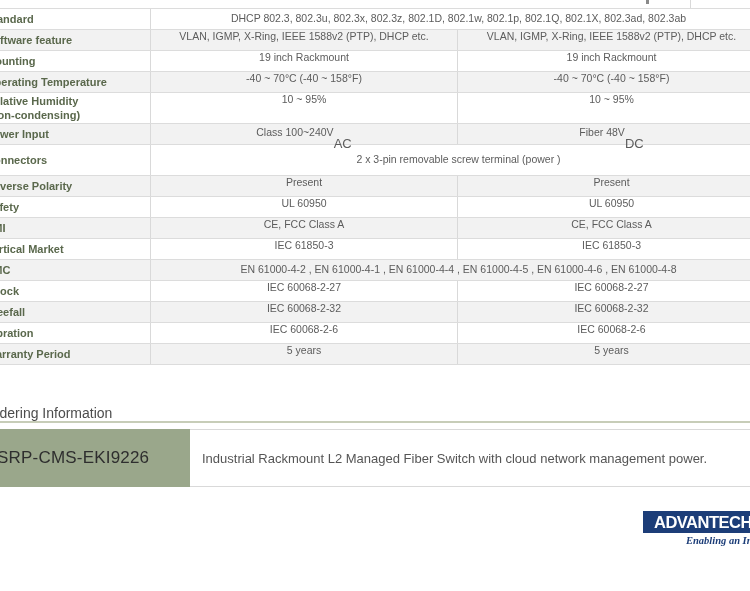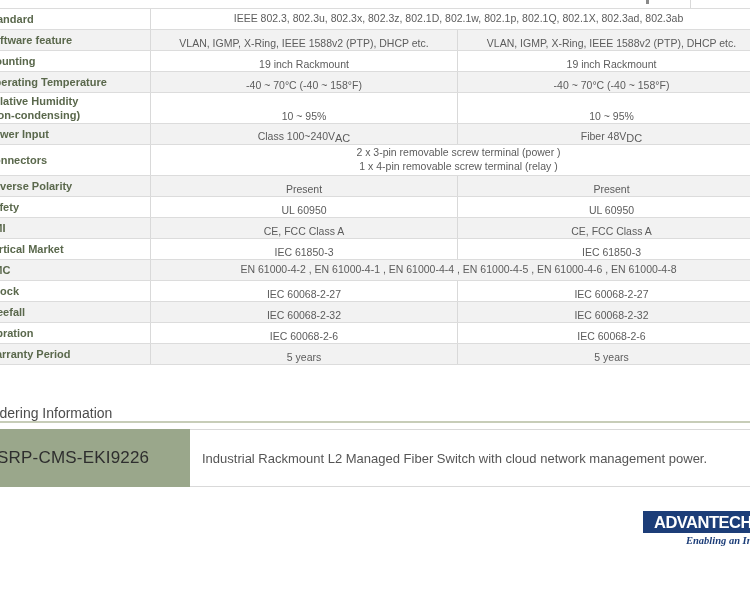--- a/index.html
+++ b/index.html
@@ -20,29 +20,29 @@
   .row.shade{background:#f2f2f2;}
   .row.tall{height:30px;}
   .cell-label{
     width:167px;box-sizing:border-box;padding:0 4px 0 2px;
     display:flex;flex-direction:column;justify-content:center;
     font-weight:bold;font-size:11px;line-height:1.3;color:var(--label-green,#5a684c);
     border-right:1px solid #d9d9d9;
   }
   .cell-val{
     width:307px;box-sizing:border-box;
-    display:flex;flex-direction:column;justify-content:flex-end;align-items:center;
+    display:flex;flex-direction:column;justify-content:flex-start;align-items:center;
     font-size:10.5px;color:#5c5c5c;text-align:center;line-height:1.25;
   }
   .cell-val.first{border-right:1px solid #d9d9d9;}
   .cell-span{
     flex:1;display:flex;flex-direction:column;justify-content:center;align-items:center;
     font-size:10.5px;color:#5c5c5c;text-align:center;line-height:1.3;
   }
-  .vsub{font-size:11px;position:relative;top:2px;letter-spacing:0;margin-top:9px;}
+  .vsub{font-size:13px;position:relative;top:12px;letter-spacing:0;margin-top:9px;}
 
   
   .ordering-heading{position:absolute;left:0;top:405px;font-size:14px;color:#4c4c4c;white-space:nowrap;}
   .ordering-rule{position:absolute;left:0;top:421px;width:798px;height:2px;background:var(--rule-sage,#c7cdb8);}
   .order-box{position:absolute;left:0;top:429px;width:770px;height:58px;}
   .order-part{
     position:absolute;left:0;top:0;width:206px;height:58px;background:var(--sage,#9aa78b);
     display:flex;align-items:center;padding-left:13px;box-sizing:border-box;
     font-size:17px;color:#2e2e2e;letter-spacing:0.2px;white-space:nowrap;
   }
@@ -72,21 +72,21 @@
 
   <div class="top-frag-glyph"></div>
   <div class="top-frag-divider"></div>
 
   <div class="spec-table">
       <div class="row">
         <div class="cell-label">
           <div>Standard</div>
         </div>
         <div class="cell-span">
-          <div><span>IEEE 802.3, 802.3u, 802.3x, 802.3z, 802.1D, 802.1w, 802.1p, 802.1Q, 802.1X, 802.3ad, 802.3ab</span></div>
+          <div><span>DHCP 802.3, 802.3u, 802.3x, 802.3z, 802.1D, 802.1w, 802.1p, 802.1Q, 802.1X, 802.3ad, 802.3ab</span></div>
         </div>
       </div>
       <div class="row shade">
         <div class="cell-label">
           <div>Software feature</div>
         </div>
         <div class="cell-val first">
           <div><span>VLAN, IGMP, X-Ring, IEEE 1588v2 (PTP), DHCP etc.</span></div>
         </div>
         <div class="cell-val">
@@ -137,21 +137,20 @@
         <div class="cell-val">
           <div><span>Fiber 48V</span><span class="vsub">DC</span></div>
         </div>
       </div>
       <div class="row tall">
         <div class="cell-label">
           <div>Connectors</div>
         </div>
         <div class="cell-span">
           <div><span>2 x 3-pin removable screw terminal (power )</span></div>
-          <div>1 x 4-pin removable screw terminal (relay )</div>
         </div>
       </div>
       <div class="row shade">
         <div class="cell-label">
           <div>Reverse Polarity</div>
         </div>
         <div class="cell-val first">
           <div><span>Present</span></div>
         </div>
         <div class="cell-val">

